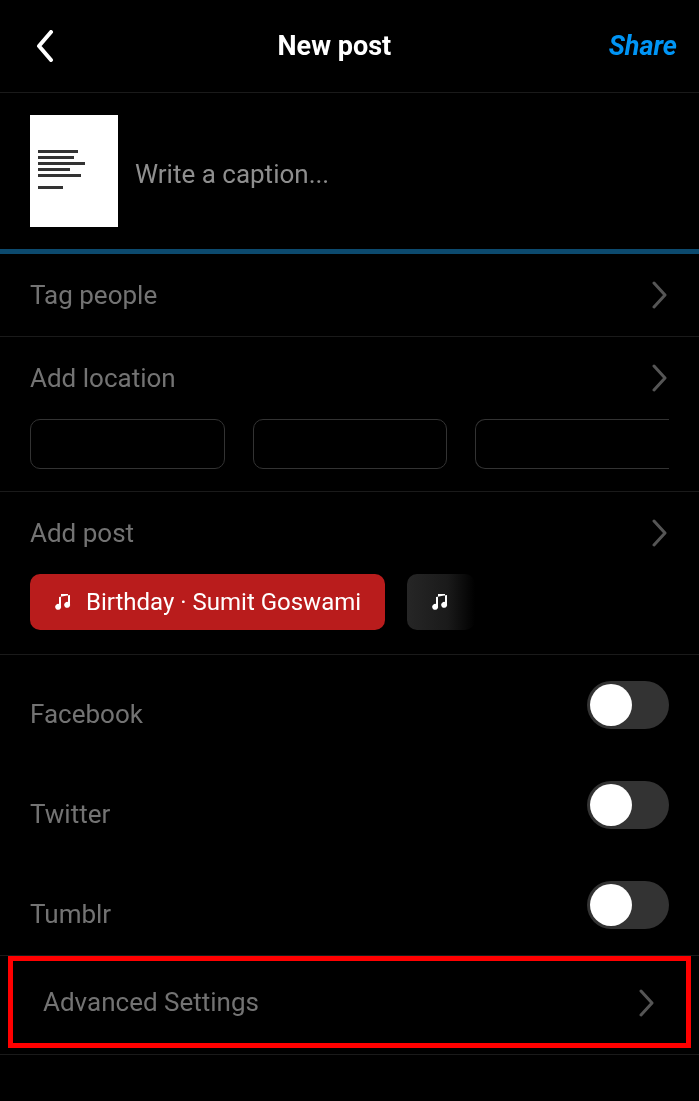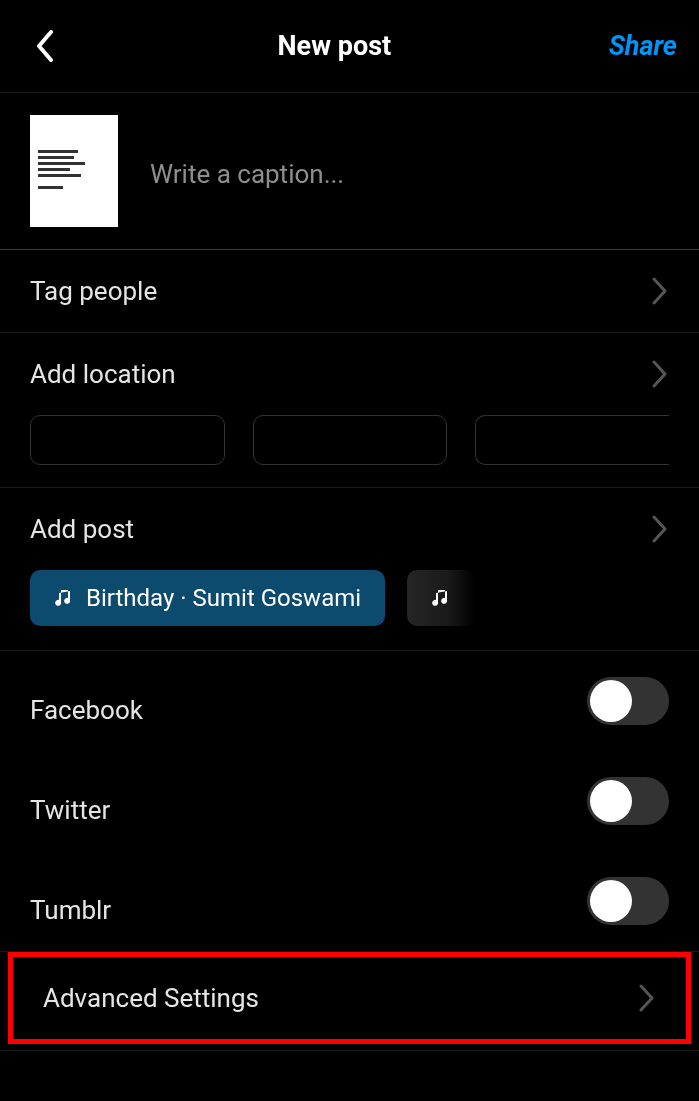--- a/index.html
+++ b/index.html
@@ -42,22 +42,22 @@
       font-size: 27px;
       font-weight: 700;
       color: #0095f6;
       background: none;
       border: none;
       font-style: italic;
     }
     .caption-section {
       display: flex;
       padding: 22px 30px;
-      gap: 32px;
-      border-bottom: 1px solid #0c4a6e;
+      gap: 17px;
+      border-bottom: 5px solid #0c4a6e;
     }
     .thumbnail {
       width: 88px;
       height: 112px;
       background: #fff;
       flex-shrink: 0;
       display: flex;
       flex-direction: column;
       justify-content: center;
       padding: 8px;
@@ -83,21 +83,21 @@
       align-items: center;
       justify-content: space-between;
       padding: 26px 30px;
       border-bottom: 1px solid #1a1a1a;
     }
     .row-no-border {
       border-bottom: none;
     }
     .row-label {
       font-size: 26px;
-      color: #e5e5e5;
+      color: #737373;
     }
     .chevron-right {
       width: 18px;
       height: 28px;
       opacity: 0.5;
     }
     .chevron-right svg {
       width: 100%;
       height: 100%;
     }
@@ -126,21 +126,21 @@
       display: flex;
       gap: 22px;
       padding: 0 0 0 30px;
       overflow: hidden;
     }
     .music-chip {
       display: flex;
       align-items: center;
       gap: 12px;
       padding: 14px 24px;
-      background: #0c4a6e;
+      background: #b91c1c;
       border-radius: 10px;
       font-size: 24px;
       color: #fff;
       white-space: nowrap;
     }
     .music-chip.fade {
       background: linear-gradient(to right, #262626, #1a1a1a 60%, #000);
     }
     .music-icon {
       width: 20px;
@@ -170,21 +170,21 @@
       width: 42px;
       height: 42px;
       background: #fff;
       border-radius: 50%;
       position: absolute;
       top: 3px;
       left: 3px;
     }
     .advanced-row {
       display: flex;
-      align-items: center;
+      align-items: flex-end;
       justify-content: space-between;
       padding: 26px 30px;
       border: 5px solid #ff0000;
       margin: 0 8px;
     }
     .advanced-row + .divider {
       height: 1px;
       background: #1a1a1a;
       margin-top: 6px;
     }

